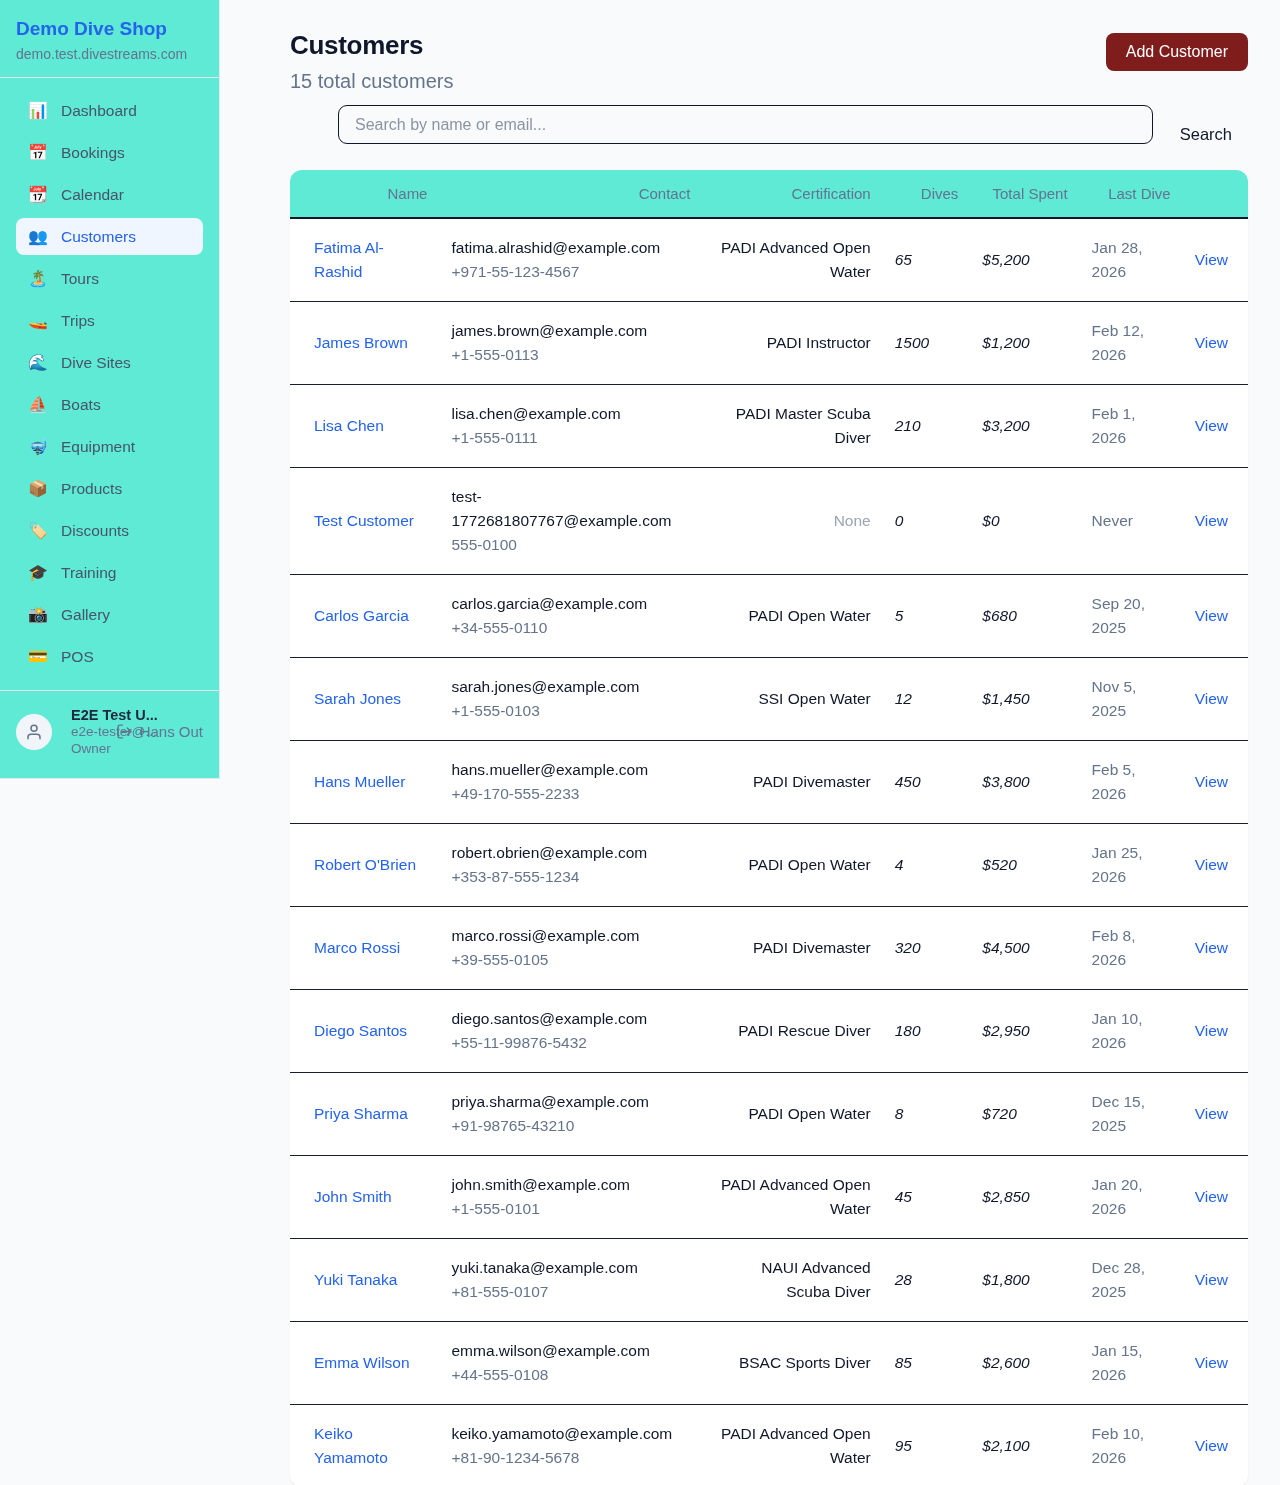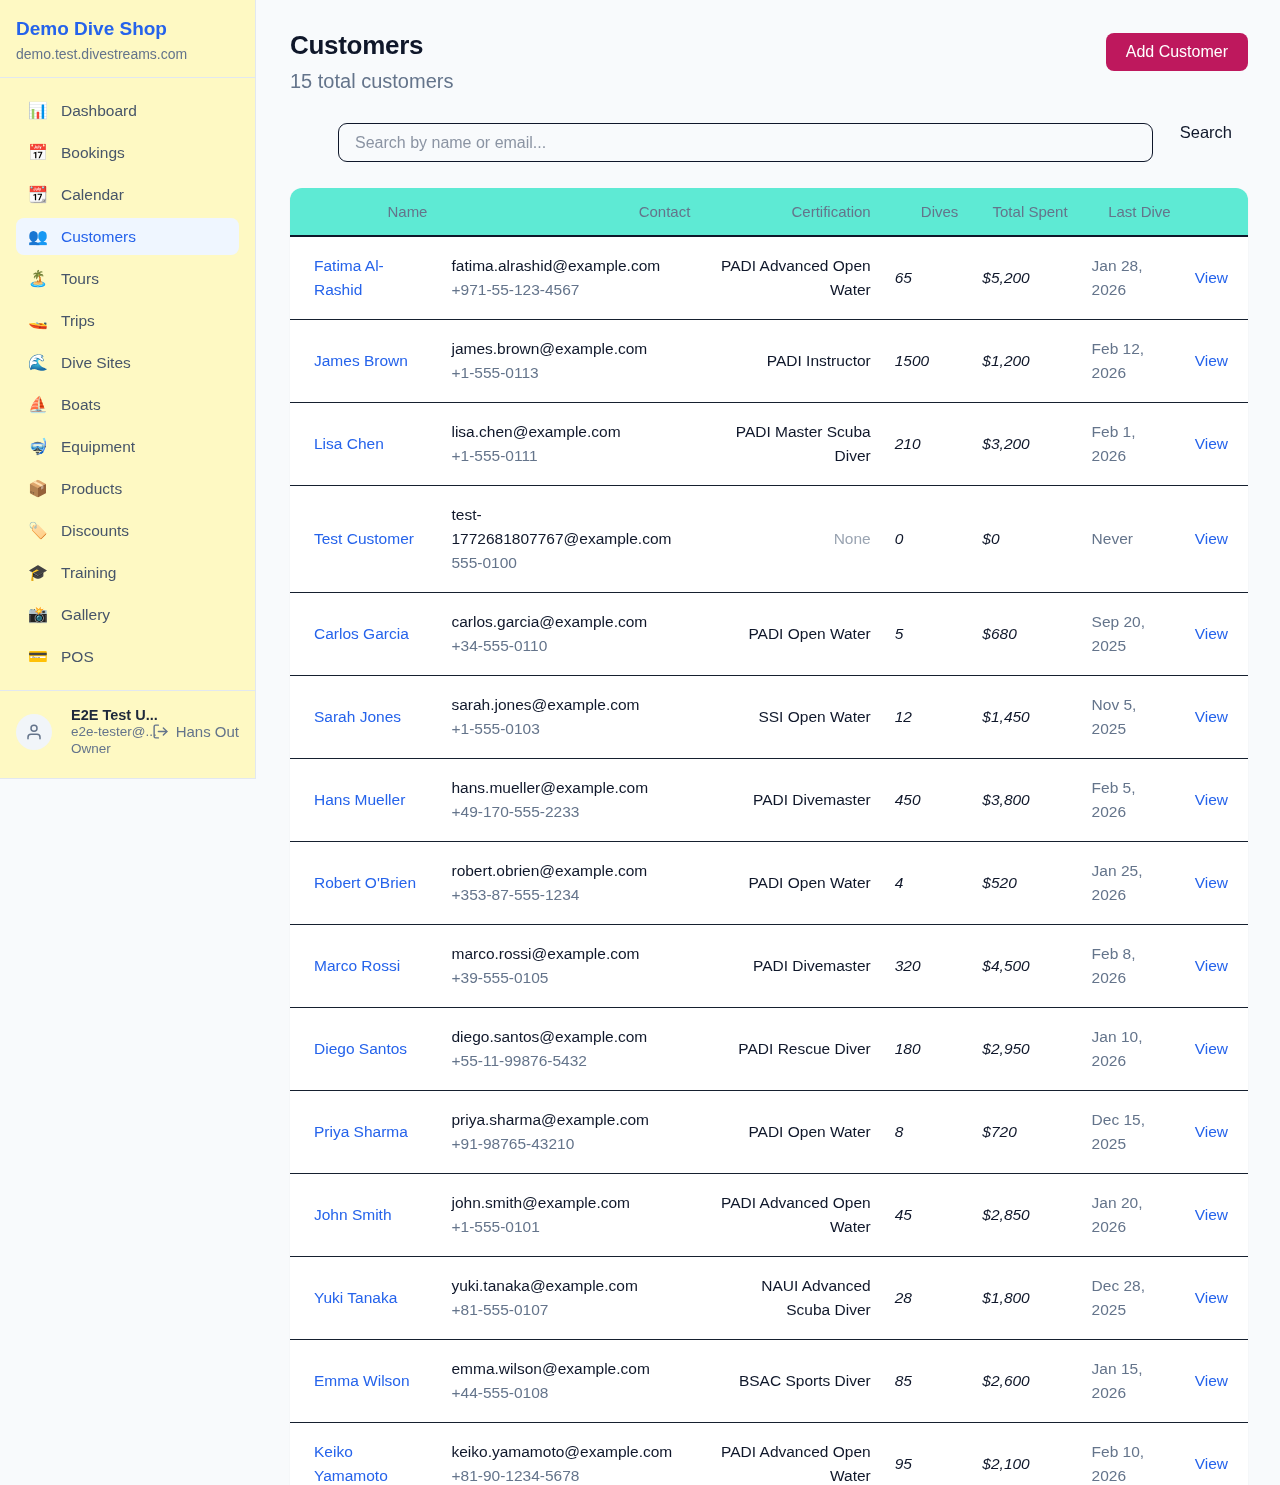--- a/index.html
+++ b/index.html
@@ -7,22 +7,22 @@
   body {
     font-family: "Liberation Sans", sans-serif;
     color: #0f172a;
     width: 1280px;
     min-height: 1485px;
     position: relative;
   }
   
   .sidebar {
     position: absolute; top: 0; left: 0;
-    width: 256px;
-    background: #fef9c3;
+    width: 220px;
+    background: #5eead4;
     border-right: 1px solid #e2e8f0;
     border-bottom: 1px solid #e2e8f0;
     padding-bottom: 2px;
   }
   .sidebar-header { padding: 18px 16px 15px 16px; border-bottom: 1px solid #e2e8f0; }
   .shop-title { color: #2563eb; font-size: 19px; font-weight: bold; margin-bottom: 6px; }
   .shop-domain { color: #64748b; font-size: 14px; }
   .nav { padding: 14px 16px 10px 16px; }
   .nav-item {
     display: flex; align-items: center; gap: 13px;
@@ -50,26 +50,26 @@
   .signout {
     display: flex; align-items: center; gap: 7px;
     color: #64748b; font-size: 15px; cursor: pointer; white-space: nowrap;
   }
   
   .main { margin-left: 256px; padding: 30px 32px 34px 34px; }
   .main-header { display: flex; justify-content: space-between; align-items: flex-start; }
   .page-title { font-size: 26px; font-weight: bold; color: #0f172a; letter-spacing: -0.3px; }
   .page-subtitle { margin-top: 9px; font-size: 20px; color: #64748b; }
   .btn-primary {
-    background: #be185d; color: #ffffff; border: none;
+    background: #7f1d1d; color: #ffffff; border: none;
     font-family: inherit; font-size: 16px; font-weight: 500;
     padding: 10px 20px; border-radius: 8px; cursor: pointer;
     margin-top: 3px;
   }
-  .search-row { display: flex; align-items: flex-start; margin-top: 30px; padding-left: 48px; }
+  .search-row { display: flex; align-items: flex-end; margin-top: 12px; padding-left: 48px; }
   .search-input {
     flex: 1; height: 39px;
     background: transparent;
     border: 1.5px solid #0f172a; border-radius: 9px;
     padding: 0 16px; font-family: inherit; font-size: 16px; color: #0f172a;
   }
   .search-input::placeholder { color: #8b94a3; }
   .search-btn {
     background: none; border: none; font-family: inherit;
     font-size: 16.5px; font-weight: 500; color: #0f172a;

